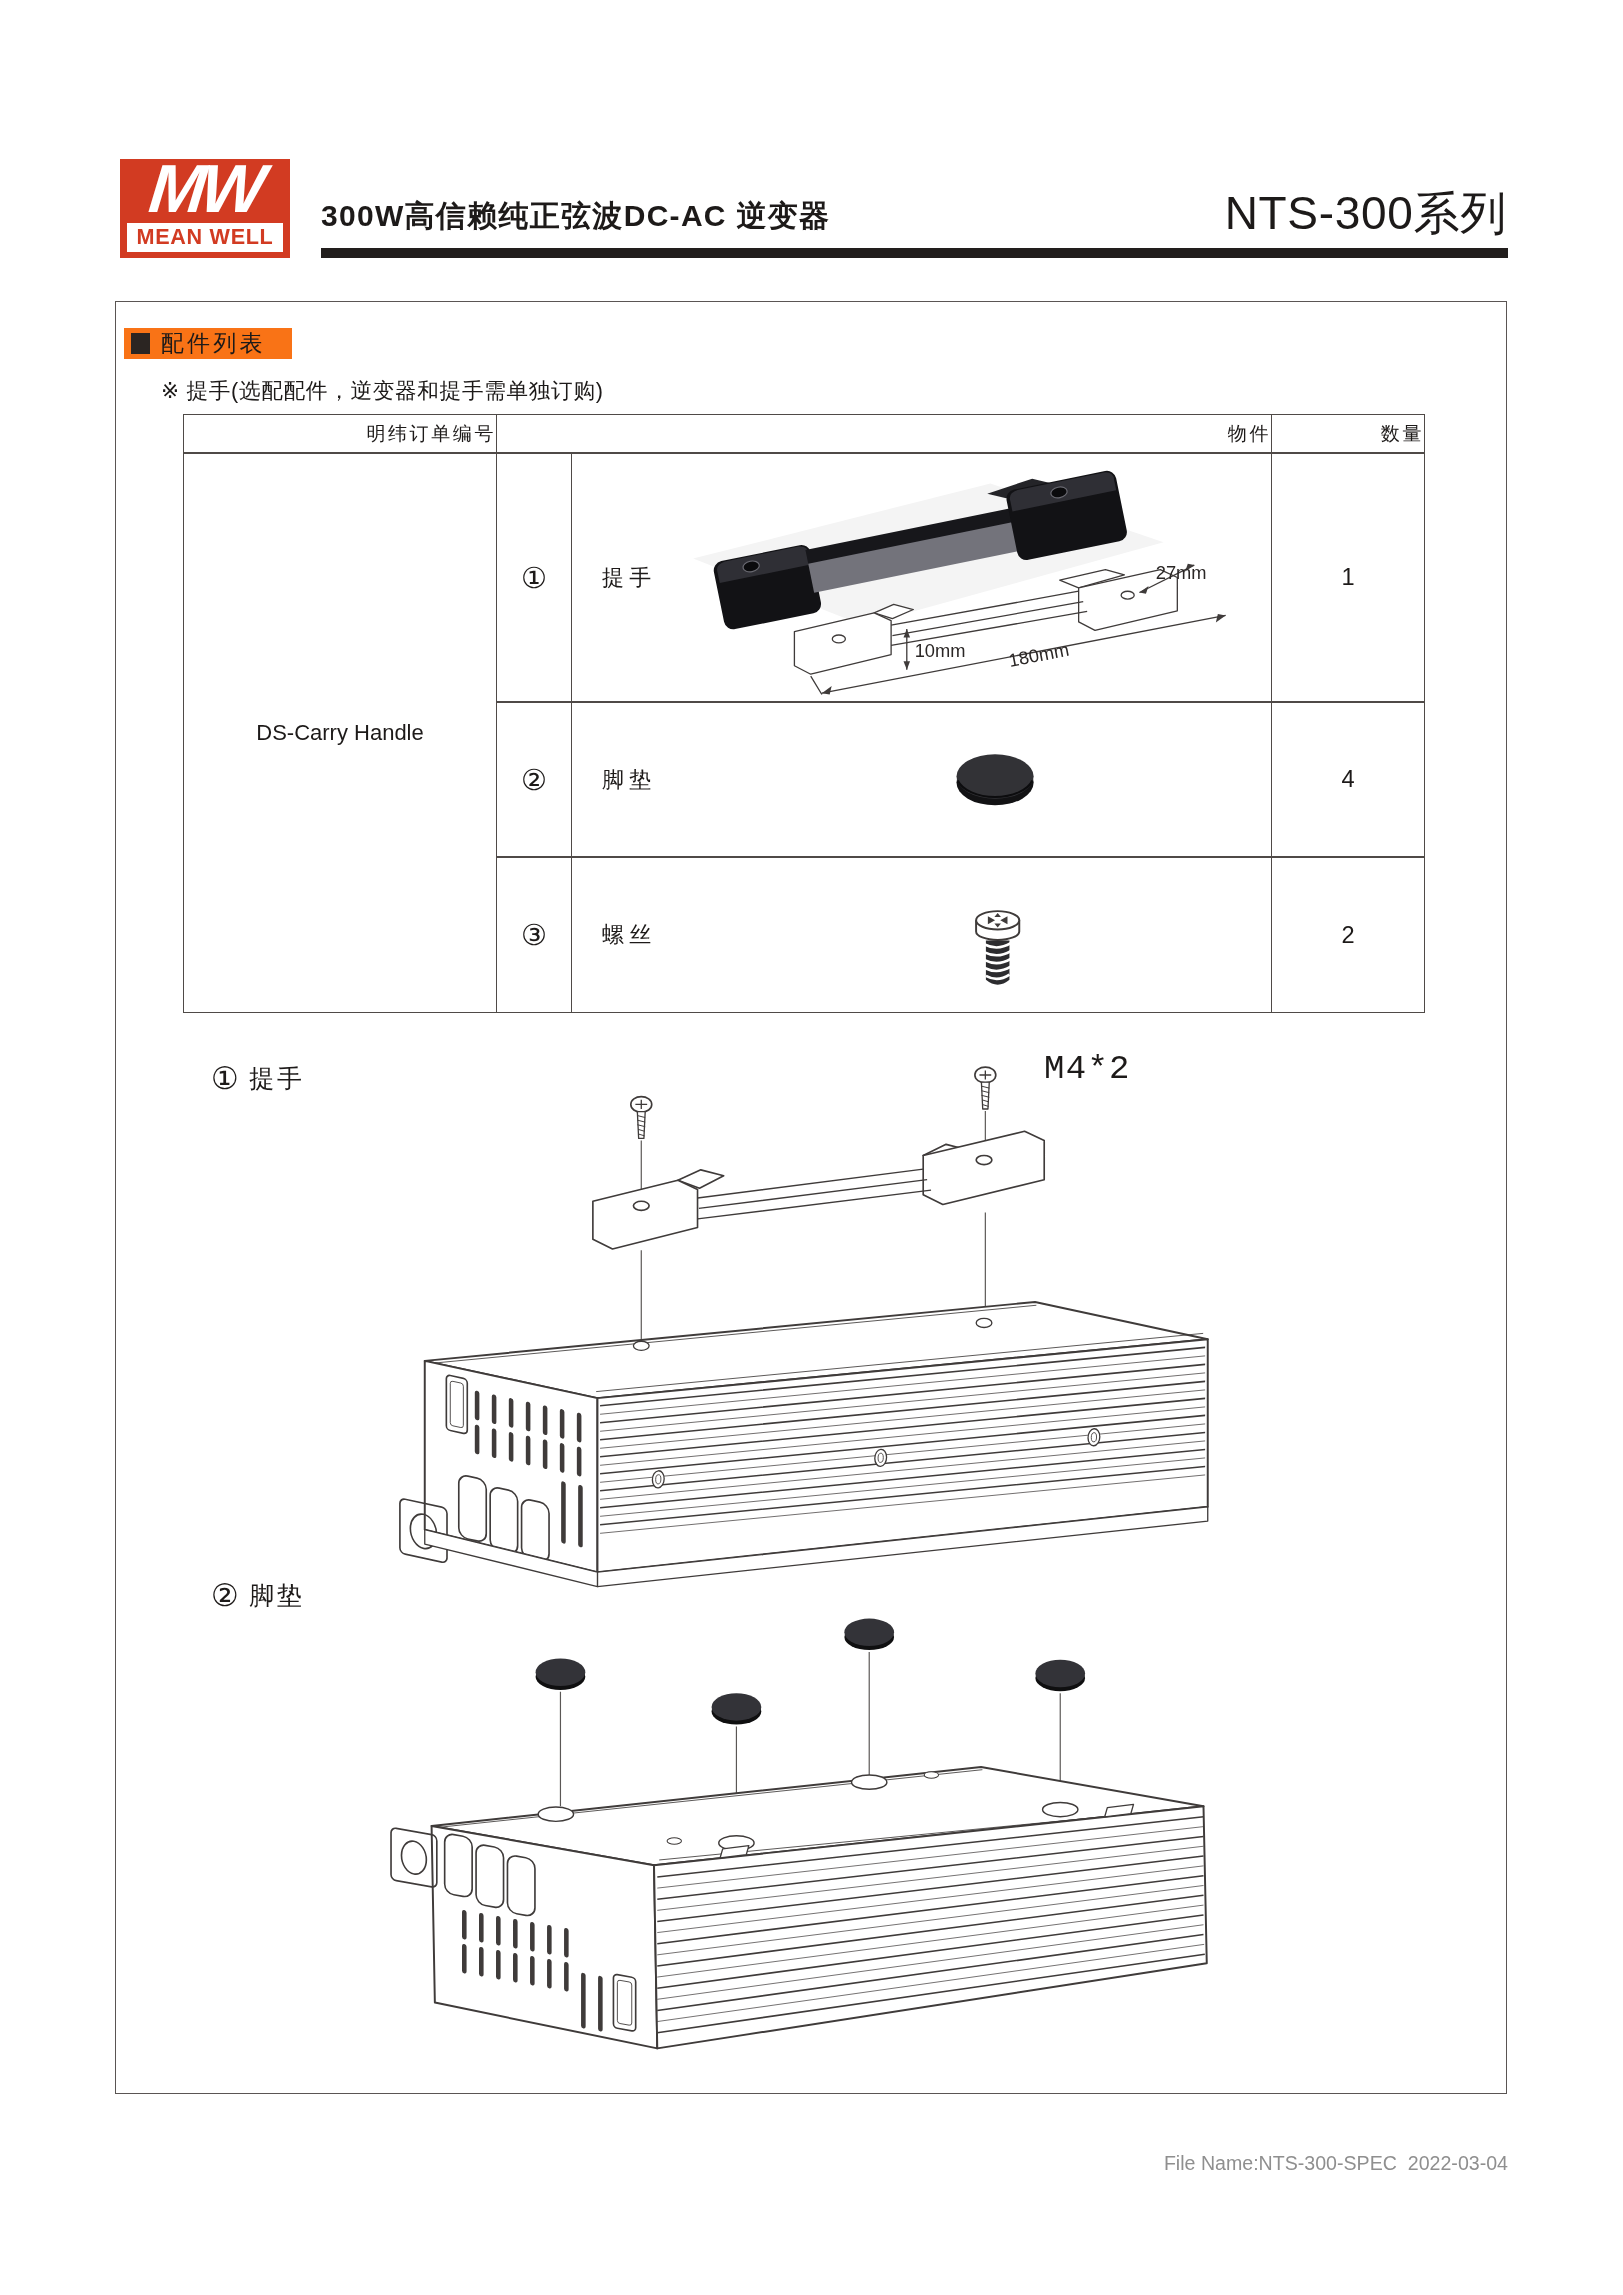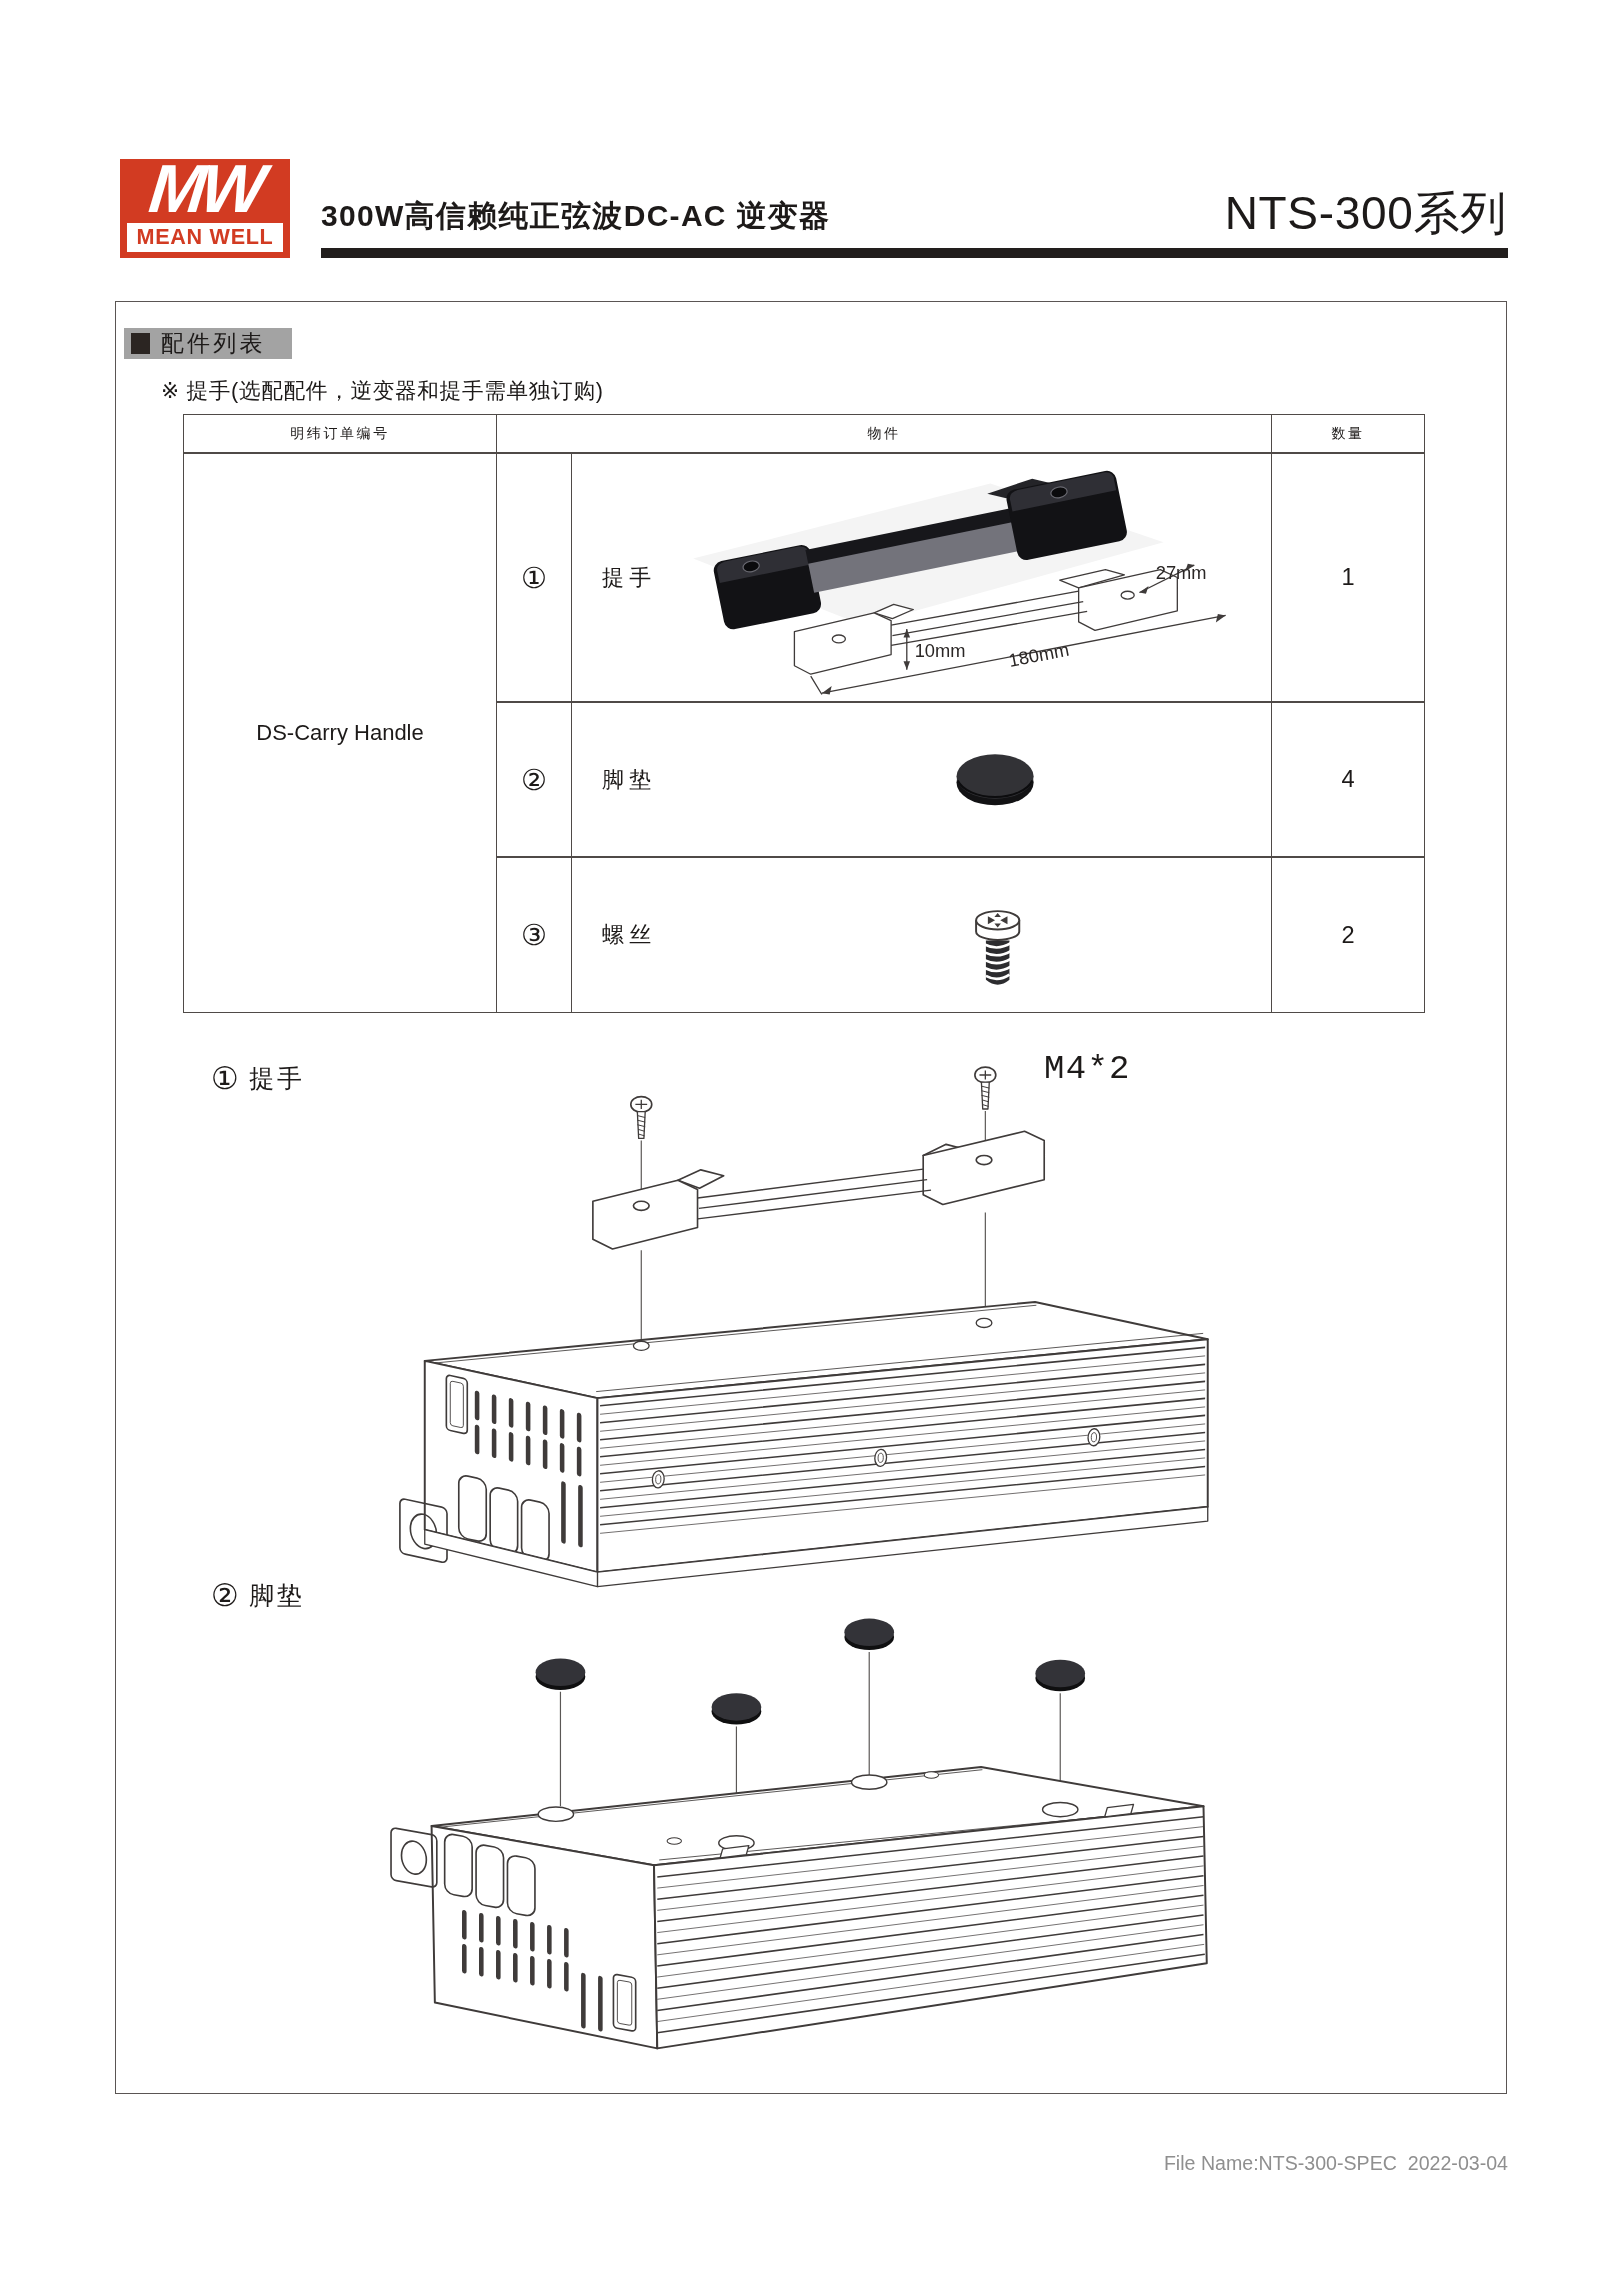--- a/index.html
+++ b/index.html
@@ -14,30 +14,30 @@
            letter-spacing:-5.2px;transform:skewX(-6deg);}
   .logo-strip{position:absolute;left:7.2px;right:7.2px;bottom:6.5px;height:29px;background:#fff;
               display:flex;align-items:center;justify-content:center;margin-top:45px;}
   .logo-word{font-size:21.6px;font-weight:bold;color:#d23b22;letter-spacing:0.7px;}
   .doc-title{left:321px;top:196px;font-size:30px;font-weight:bold;letter-spacing:1.3px;}
   .doc-series{right:116px;top:183px;font-size:46px;font-weight:normal;letter-spacing:0.7px;}
   .title-bar{left:321px;top:248px;width:1187px;height:9.8px;background:#221e1d;}
 
   
   .content-box{left:115px;top:301px;width:1390px;height:1791px;border:1.3px solid #5a5553;}
-  .sec-head{left:124px;top:328px;width:168px;height:31px;background:#a3a3a3;
+  .sec-head{left:124px;top:328px;width:168px;height:31px;background:#f97316;
             display:flex;align-items:center;gap:10.5px;padding-left:7.2px;box-sizing:border-box;}
   .sq{width:19px;height:21px;background:#2b2522;}
   .sec-head-text{font-size:23px;letter-spacing:3.3px;}
   .note{left:161px;top:376px;font-size:21.6px;letter-spacing:0.7px;}
 
   
   table.acc{position:absolute;left:183px;top:414px;border-collapse:collapse;table-layout:fixed;}
   table.acc td{border:1.3px solid #4f4a47;padding:0;vertical-align:middle;}
-  table.acc tr.hd td{height:37px;text-align:center;font-size:14px;letter-spacing:2.6px;border-bottom-width:2.6px;}
+  table.acc tr.hd td{height:37px;text-align:right;font-size:19px;letter-spacing:2.6px;border-bottom-width:2.6px;}
   table.acc tr.r1 td{height:247px;}
   table.acc tr.r2 td{height:153px;border-top-width:2px;}
   table.acc tr.r3 td{height:154px;border-top-width:2px;}
   .order-cell{text-align:center;font-size:22px;}
   .idx{text-align:center;font-size:29px;font-family:"DejaVu Sans","Liberation Sans",sans-serif;}
   .qty{text-align:center;font-size:23.6px;}
   .item-cell{position:relative;overflow:hidden;}
   .item-name{position:absolute;left:30px;top:50%;transform:translateY(-50%);
              font-size:22px;letter-spacing:5.2px;}
   .cell-svg{position:absolute;inset:0;width:100%;height:100%;}

